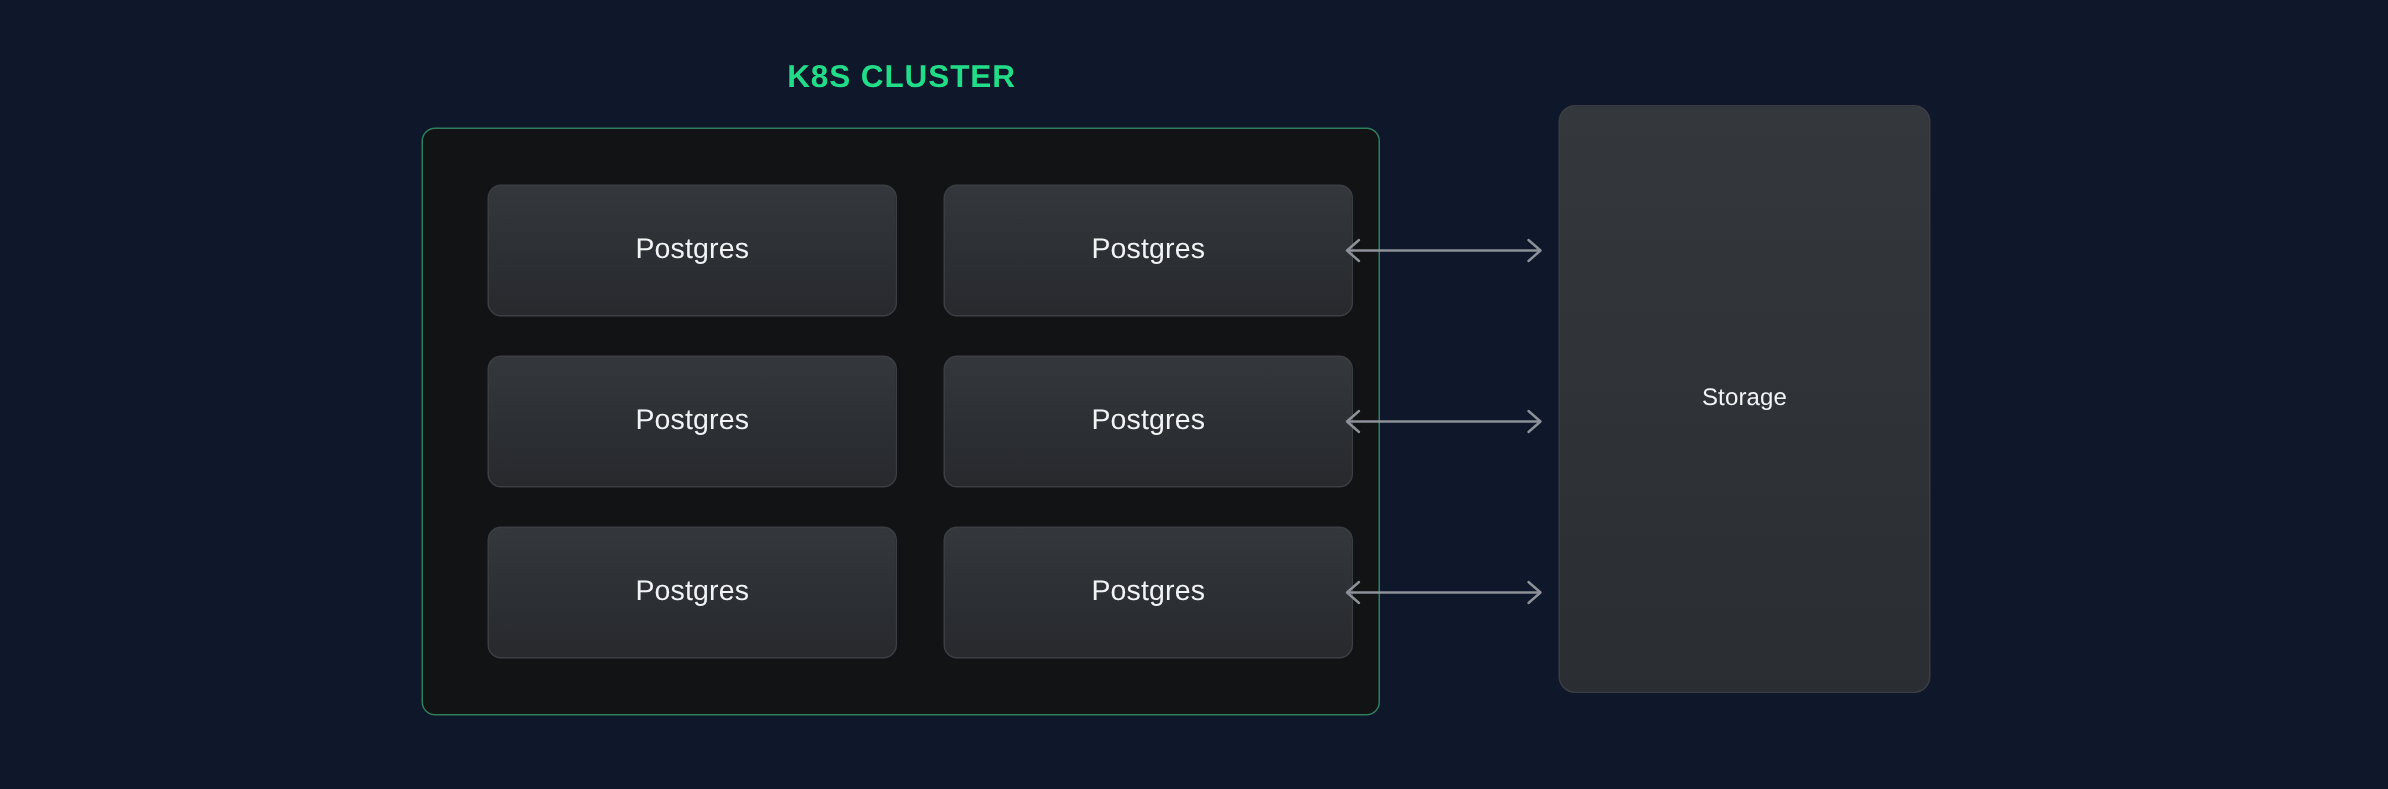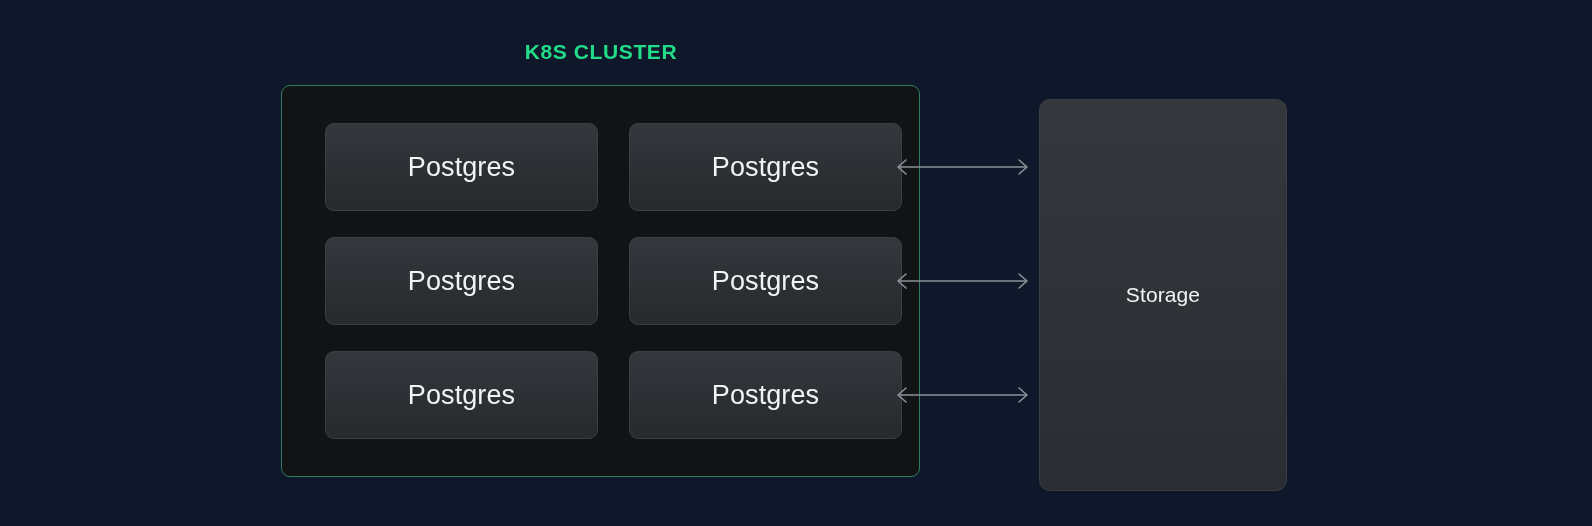--- a/index.html
+++ b/index.html
@@ -65,21 +65,21 @@
 
   .node {
     box-sizing: border-box;
     border: 1px solid #3b3f44;
     border-radius: 9px;
     background: linear-gradient(180deg, #34373c 0%, #2c2f33 55%, #27292d 100%);
     display: flex;
     align-items: center;
     justify-content: center;
     color: #f2f3f5;
-    font-size: 27px;
+    font-size: 19px;
     font-weight: 400;
     letter-spacing: 0.1px;
   }
 
   
   .connector {
     position: absolute;
     left: 893px;
     width: 139px;
     height: 22px;
@@ -88,32 +88,32 @@
   .connector-1 { top: 156px; }
   .connector-2 { top: 270px; }
   .connector-3 { top: 384px; }
 
   .connector svg { display: block; }
 
   
   .storage-box {
     position: absolute;
     left: 1039px;
-    top: 99px;
+    top: 70px;
     width: 248px;
     height: 392px;
     box-sizing: border-box;
     border: 1px solid #3a3e43;
     border-radius: 11px;
     background: linear-gradient(180deg, #34373c 0%, #2f3236 50%, #2a2d31 100%);
     display: flex;
     align-items: center;
     justify-content: center;
     color: #f2f3f5;
-    font-size: 21px;
+    font-size: 16px;
     letter-spacing: 0.1px;
   }
 </style>
 </head>
 <body>
 
 <div id="diagram">
 
   <div class="cluster-title">K8S CLUSTER</div>
 

